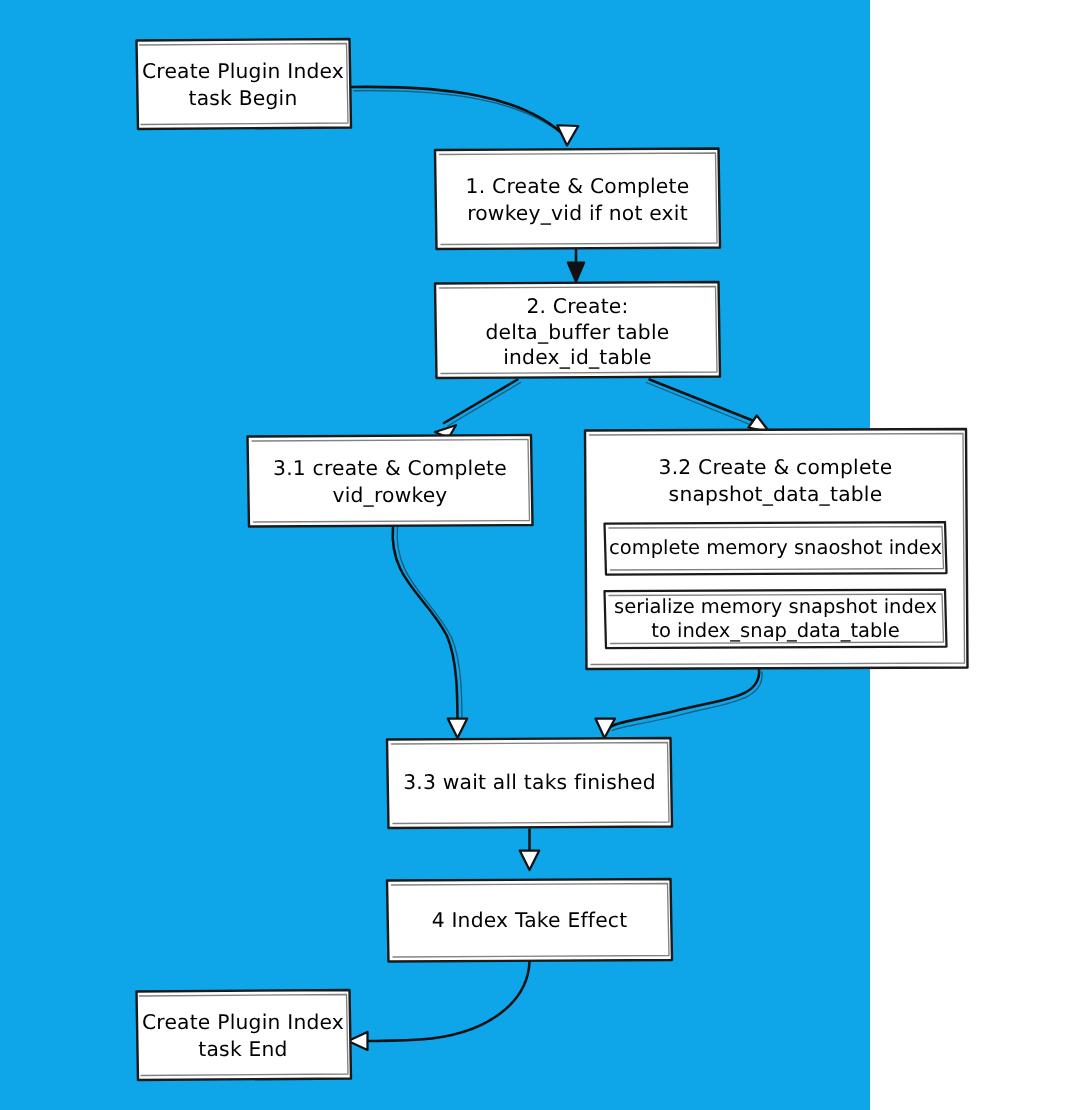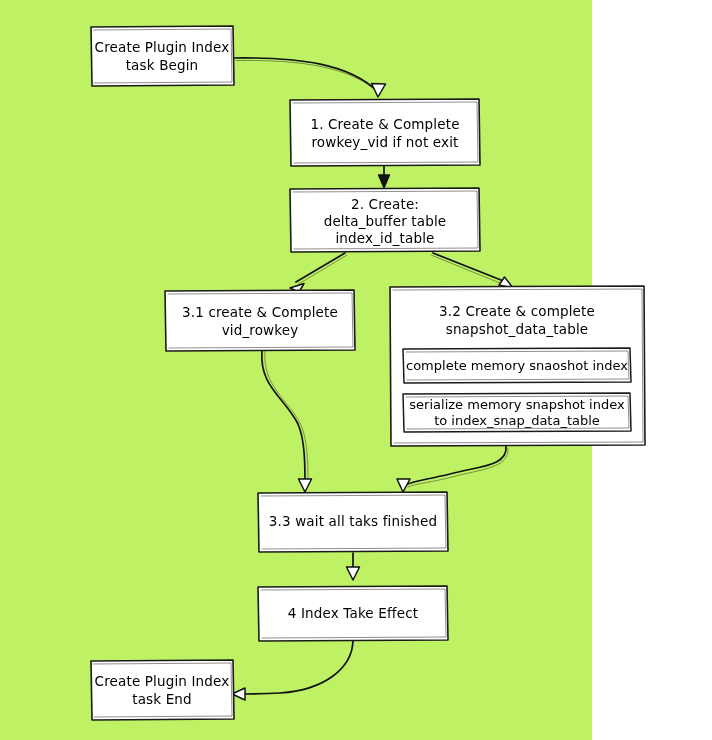--- a/index.html
+++ b/index.html
@@ -11,22 +11,21 @@
   body {
     width: 712px;
     height: 740px;
     font-family: "Liberation Sans", sans-serif;
     overflow: hidden;
   }
   #diagram-root {
     position: relative;
     width: 580px;
     height: 740px;
-    background: #bef264;
-    padding-left: 12px;
+    background: #0ea5e9;
   }
   svg#flow-svg {
     position: absolute;
     top: 0;
     left: 0;
     width: 712px;
     height: 740px;
     display: block;
   }
   .node-shape {

